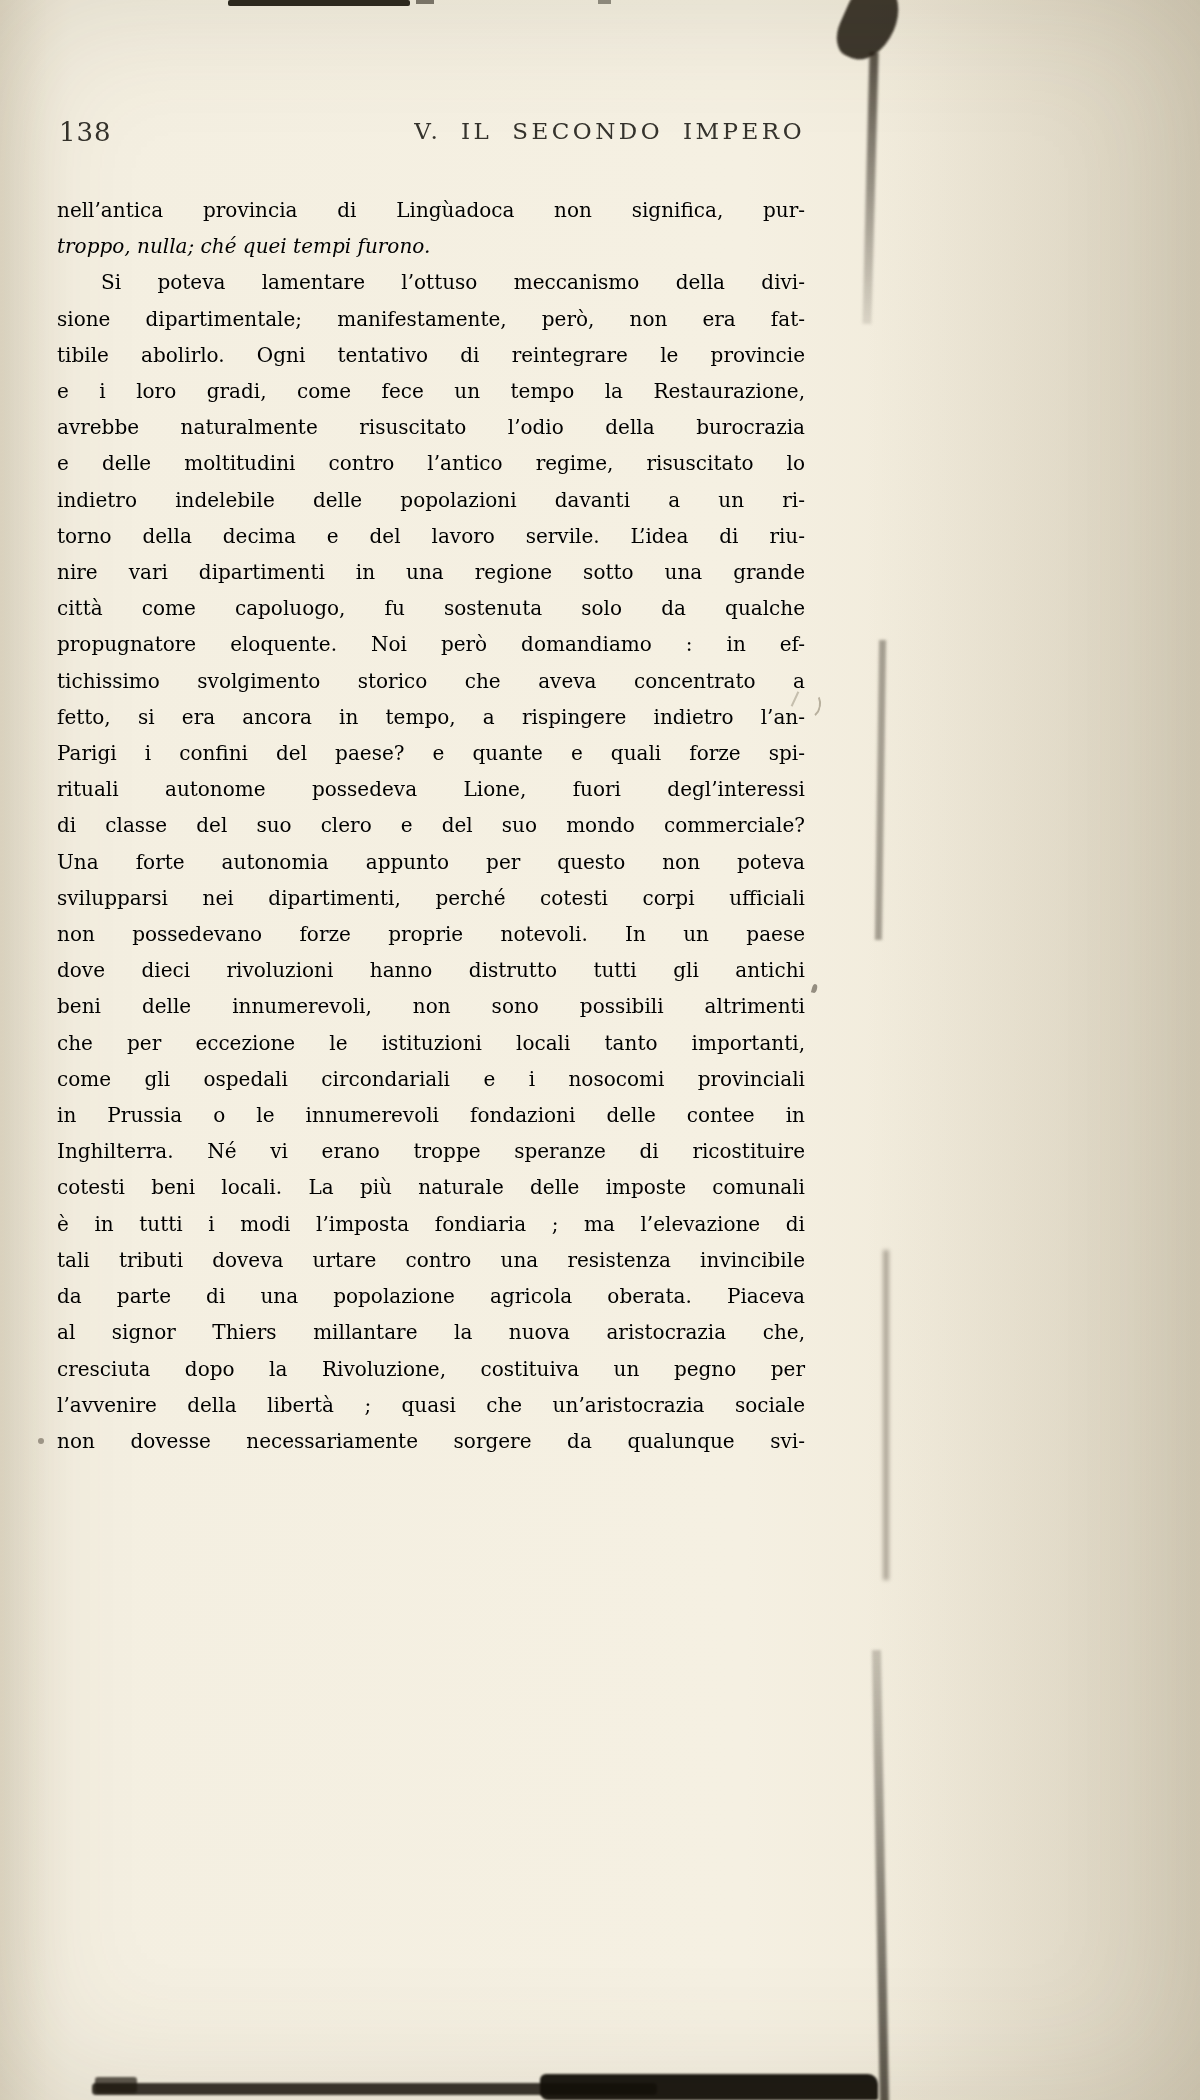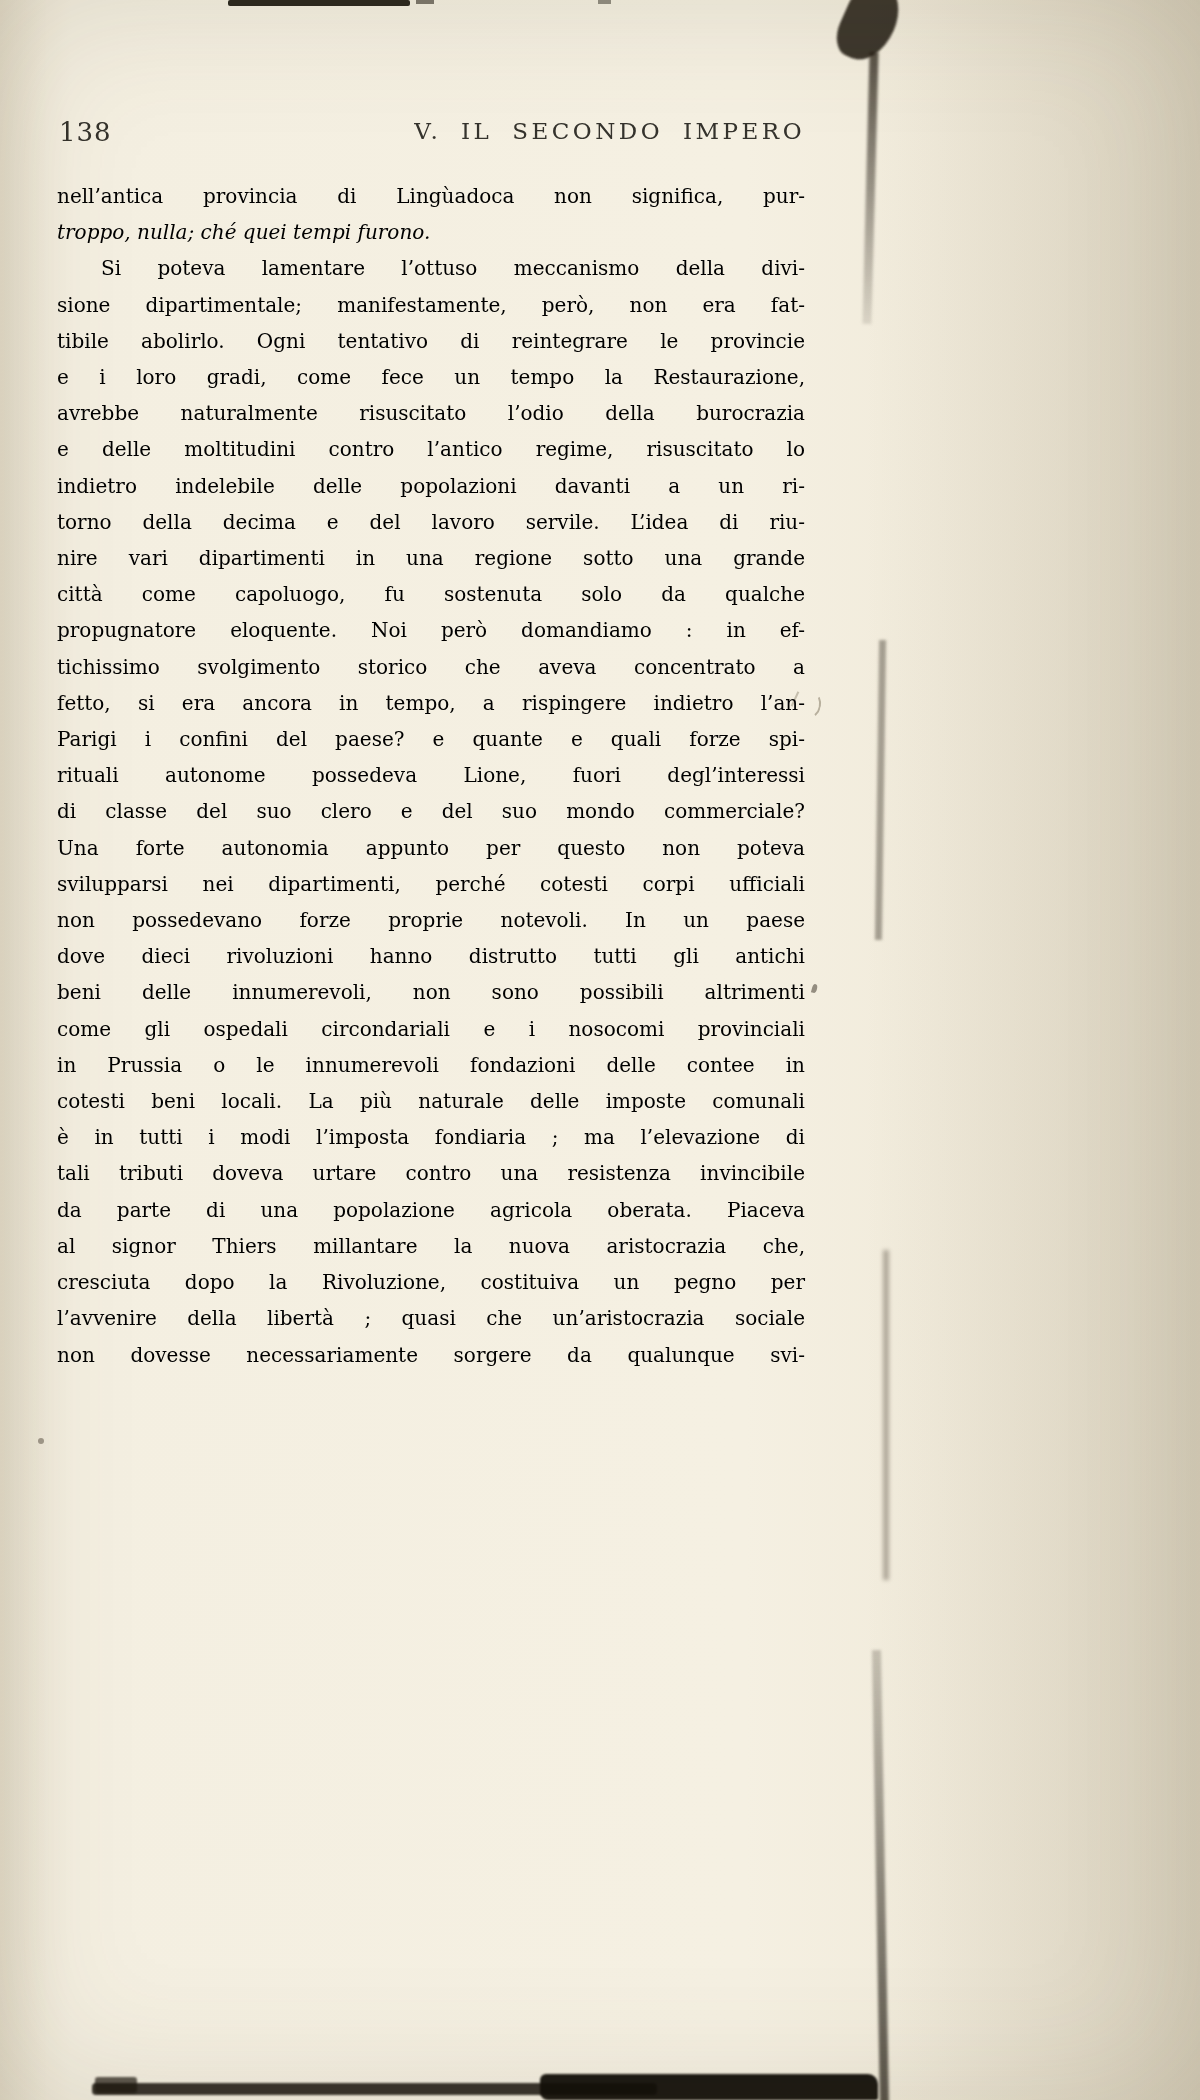--- a/index.html
+++ b/index.html
@@ -26,21 +26,21 @@
   }
   .column {
     position: absolute;
     left: 57px;
     top: 112px;
     width: 748px;
   }
   .header {
     position: relative;
     height: 40px;
-    margin-bottom: 26px;
+    margin-bottom: 40px;
   }
   .page-number {
     position: absolute;
     left: 2px;
     top: 5px;
     font-size: 26px;
     letter-spacing: 1px;
     color: #33312b;
   }
   .running-head {
@@ -131,22 +131,24 @@
         <div class="line">tichissimo svolgimento storico che aveva concentrato a</div>
         <div class="line">fetto, si era ancora in tempo, a rispingere indietro l’an-</div>
         <div class="line">Parigi i confini del paese? e quante e quali forze spi-</div>
         <div class="line">rituali autonome possedeva Lione, fuori degl’interessi</div>
         <div class="line">di classe del suo clero e del suo mondo commerciale?</div>
         <div class="line">Una forte autonomia appunto per questo non poteva</div>
         <div class="line">svilupparsi nei dipartimenti, perché cotesti corpi ufficiali</div>
         <div class="line">non possedevano forze proprie notevoli. In un paese</div>
         <div class="line">dove dieci rivoluzioni hanno distrutto tutti gli antichi</div>
         <div class="line">beni delle innumerevoli, non sono possibili altrimenti</div>
+        <div class="line">che per eccezione le istituzioni locali tanto importanti,</div>
         <div class="line">come gli ospedali circondariali e i nosocomi provinciali</div>
         <div class="line">in Prussia o le innumerevoli fondazioni delle contee in</div>
+        <div class="line">Inghilterra. Né vi erano troppe speranze di ricostituire</div>
         <div class="line">cotesti beni locali. La più naturale delle imposte comunali</div>
         <div class="line">è in tutti i modi l’imposta fondiaria ; ma l’elevazione di</div>
         <div class="line">tali tributi doveva urtare contro una resistenza invincibile</div>
         <div class="line">da parte di una popolazione agricola oberata. Piaceva</div>
         <div class="line">al signor Thiers millantare la nuova aristocrazia che,</div>
         <div class="line">cresciuta dopo la Rivoluzione, costituiva un pegno per</div>
         <div class="line">l’avvenire della libertà ; quasi che un’aristocrazia sociale</div>
         <div class="line">non dovesse necessariamente sorgere da qualunque svi-</div>
       </div>
   </div>

